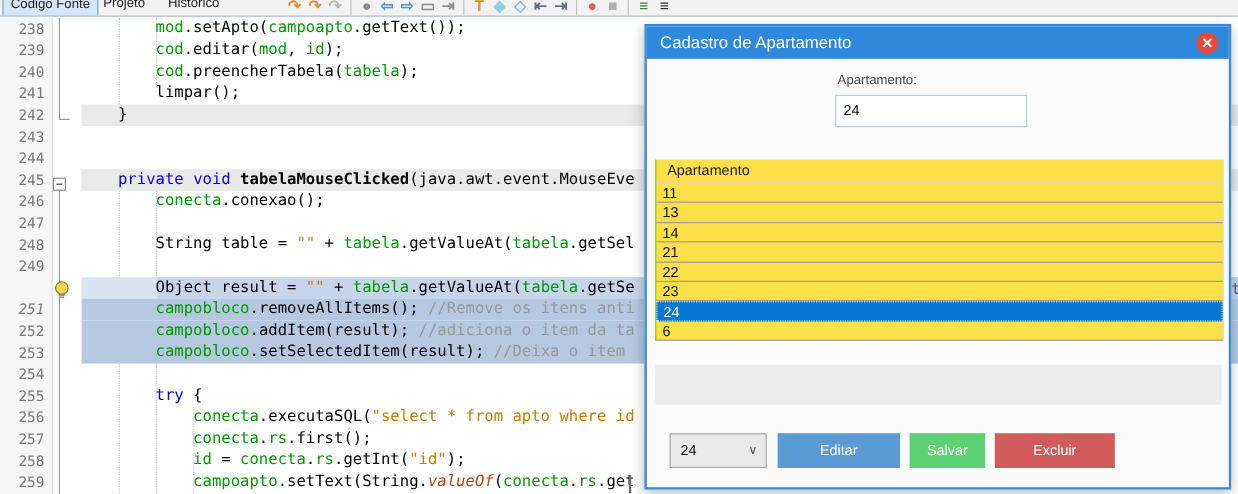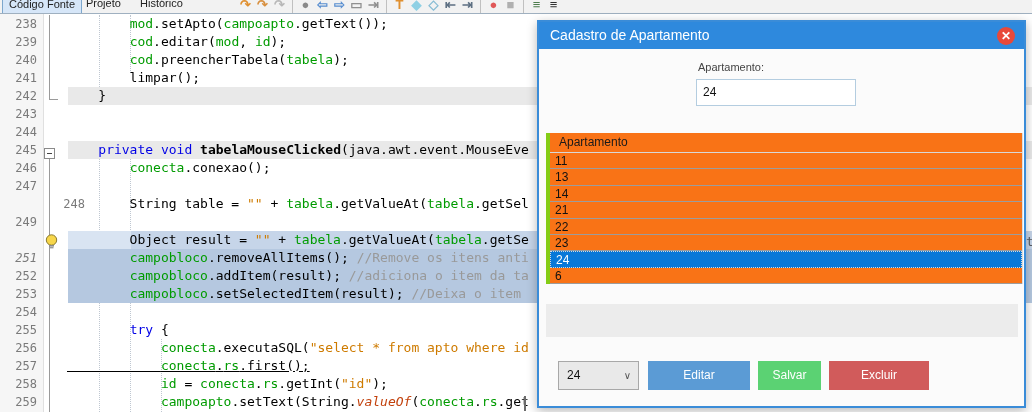--- a/index.html
+++ b/index.html
@@ -55,22 +55,22 @@
   #dlg-title{position:absolute;left:0;top:0;right:0;height:27px;background:#2e89dd;}
   #dlg-title-text{position:absolute;left:11px;top:0;line-height:27px;font-size:14px;color:#fff;}
   #dlg-close{position:absolute;right:9px;top:5px;width:18px;height:18px;border-radius:50%;
     background:#e8493a;color:#fff;font-size:12px;font-weight:bold;text-align:center;line-height:18px;
     cursor:default;}
   #dlg-body{position:absolute;left:0;top:27px;right:0;bottom:0;}
   #apt-label{position:absolute;left:159px;top:12px;font-size:11px;color:#444;}
   #apt-input{position:absolute;left:157px;top:30px;width:160px;height:27px;background:#fff;
     border:1px solid #b4cde0;box-sizing:border-box;font-size:12px;color:#111;
     padding-left:6px;line-height:25px;}
-  #apt-table{position:absolute;left:7px;top:84px;width:472px;background:#f97316;
-    border-left:4px solid #84cc16;border-right:1px solid #dcdcdc;}
+  #apt-table{position:absolute;left:7px;top:84px;width:472px;background:#fde047;
+    border-left:1px solid #84cc16;border-right:1px solid #dcdcdc;}
   #apt-thead{height:19px;font-size:12px;color:#1a1a1a;padding-left:9px;line-height:19px;
     border-bottom:1px solid #d8d8d8;}
   .trow{height:16.4px;font-size:12px;color:#111;padding-left:5px;line-height:16px;
     border-bottom:1px solid #9c9c9c;box-sizing:border-box;}
   .trow.selected{background:#0878d8;color:#fff;border:1px dotted #d8d8d8;border-bottom:1px dotted #d8d8d8;}
   #table-empty{position:absolute;left:7px;top:255px;width:472px;height:33px;background:#ececec;}
   #apt-combo{position:absolute;left:19px;top:312px;width:81px;height:29px;background:#e9e9e9;
     border:1px solid #a8a8a8;box-sizing:border-box;font-size:12px;color:#111;
     padding-left:8px;line-height:27px;}
   #combo-arrow{position:absolute;right:7px;top:0;line-height:27px;font-size:10px;color:#555;}
@@ -116,21 +116,21 @@
         <div class="lnum" style="top: 1px;">238</div>
         <div class="lnum" style="top: 19px;">239</div>
         <div class="lnum" style="top: 37px;">240</div>
         <div class="lnum" style="top: 55px;">241</div>
         <div class="lnum" style="top: 73px;">242</div>
         <div class="lnum" style="top: 91px;">243</div>
         <div class="lnum" style="top: 109px;">244</div>
         <div class="lnum" style="top: 127px;">245</div>
         <div class="lnum" style="top: 145px;">246</div>
         <div class="lnum" style="top: 163px;">247</div>
-        <div class="lnum" style="top: 181px; padding-left: 48px;">248</div>
+        <div class="lnum" style="top: 181px;">248</div>
         <div class="lnum" style="top: 199px;">249</div>
         <div class="lnum" style="top: 235px; font-style: italic;">251</div>
         <div class="lnum" style="top: 253px;">252</div>
         <div class="lnum" style="top: 271px;">253</div>
         <div class="lnum" style="top: 289px;">254</div>
         <div class="lnum" style="top: 307px;">255</div>
         <div class="lnum" style="top: 325px;">256</div>
         <div class="lnum" style="top: 343px;">257</div>
         <div class="lnum" style="top: 361px;">258</div>
         <div class="lnum" style="top: 379px;">259</div>
@@ -164,21 +164,21 @@
         <div class="code-line" style="top: 163px;"></div>
         <div class="code-line" style="top: 181px;"><span class="">        String table = </span><span class="tk-s">""</span><span class=""> + </span><span class="tk-f">tabela</span><span class="">.getValueAt(</span><span class="tk-f">tabela</span><span class="">.getSel</span></div>
         <div class="code-line" style="top: 199px;"></div>
         <div class="code-line" style="top: 217px;"><span class="">        Object result = </span><span class="tk-s">""</span><span class=""> + </span><span class="tk-f">tabela</span><span class="">.getValueAt(</span><span class="tk-f">tabela</span><span class="">.getSe</span></div>
         <div class="code-line" style="top: 235px;"><span class="">        </span><span class="tk-f">campobloco</span><span class="">.removeAllItems(); </span><span class="tk-c">//Remove os itens anti</span></div>
         <div class="code-line" style="top: 253px;"><span class="">        </span><span class="tk-f">campobloco</span><span class="">.addItem(result); </span><span class="tk-c">//adiciona o item da ta</span></div>
         <div class="code-line" style="top: 271px;"><span class="">        </span><span class="tk-f">campobloco</span><span class="">.setSelectedItem(result); </span><span class="tk-c">//Deixa o item </span></div>
         <div class="code-line" style="top: 289px;"></div>
         <div class="code-line" style="top: 307px;"><span class="">        </span><span class="tk-k">try</span><span class=""> {</span></div>
         <div class="code-line" style="top: 325px;"><span class="">            </span><span class="tk-f">conecta</span><span class="">.executaSQL(</span><span class="tk-s">"select * from apto where id</span></div>
-        <div class="code-line" style="top: 343px; text-decoration: underline;"><span class="">            </span><span class="tk-f">conecta</span><span class="">.</span><span class="tk-f">rs</span><span class="">.first();</span></div>
+        <div class="code-line" style="top: 343px;"><span class="">            </span><span class="tk-f">conecta</span><span class="">.</span><span class="tk-f">rs</span><span class="">.first();</span></div>
         <div class="code-line" style="top: 361px;"><span class="">            </span><span class="tk-f">id</span><span class=""> = </span><span class="tk-f">conecta</span><span class="">.</span><span class="tk-f">rs</span><span class="">.getInt(</span><span class="tk-s">"id"</span><span class="">);</span></div>
         <div class="code-line" style="top: 379px;"><span class="">            </span><span class="tk-f">campoapto</span><span class="">.setText(String.</span><span class="tk-i">valueOf</span><span class="">(</span><span class="tk-f">conecta</span><span class="">.</span><span class="tk-f">rs</span><span class="">.get</span></div>
       </div>
 
     <div class="fold-line" style="left:49px;top:1px;height:84px;"></div>
     <div class="fold-tick" style="left:49px;top:85px;width:9px;"></div>
     <div class="fold-box" style="left:44px;top:134px;"></div>
     <div class="fold-line" style="left:49px;top:145px;height:253px;"></div>
 
     <svg id="bulb" viewBox="0 0 15 17">

